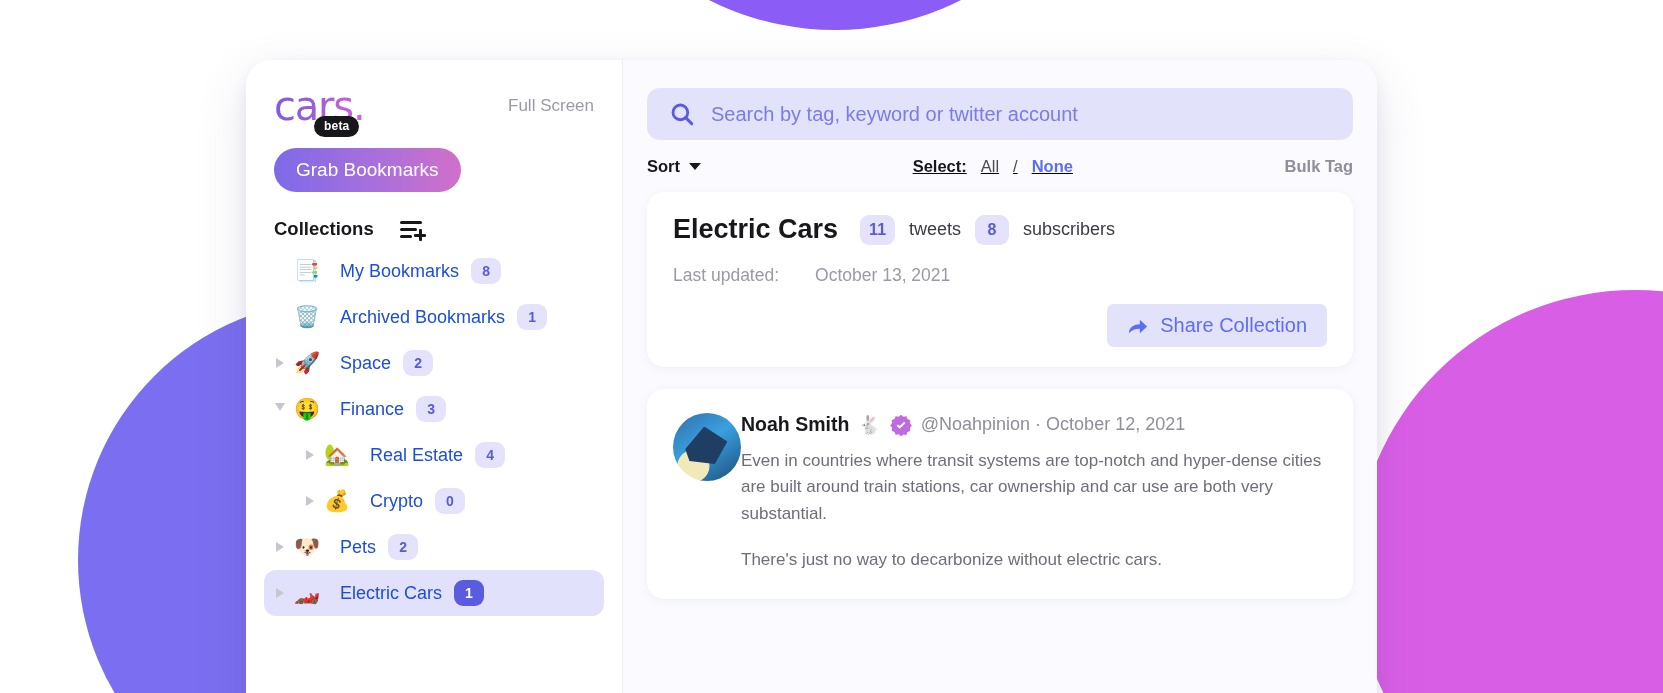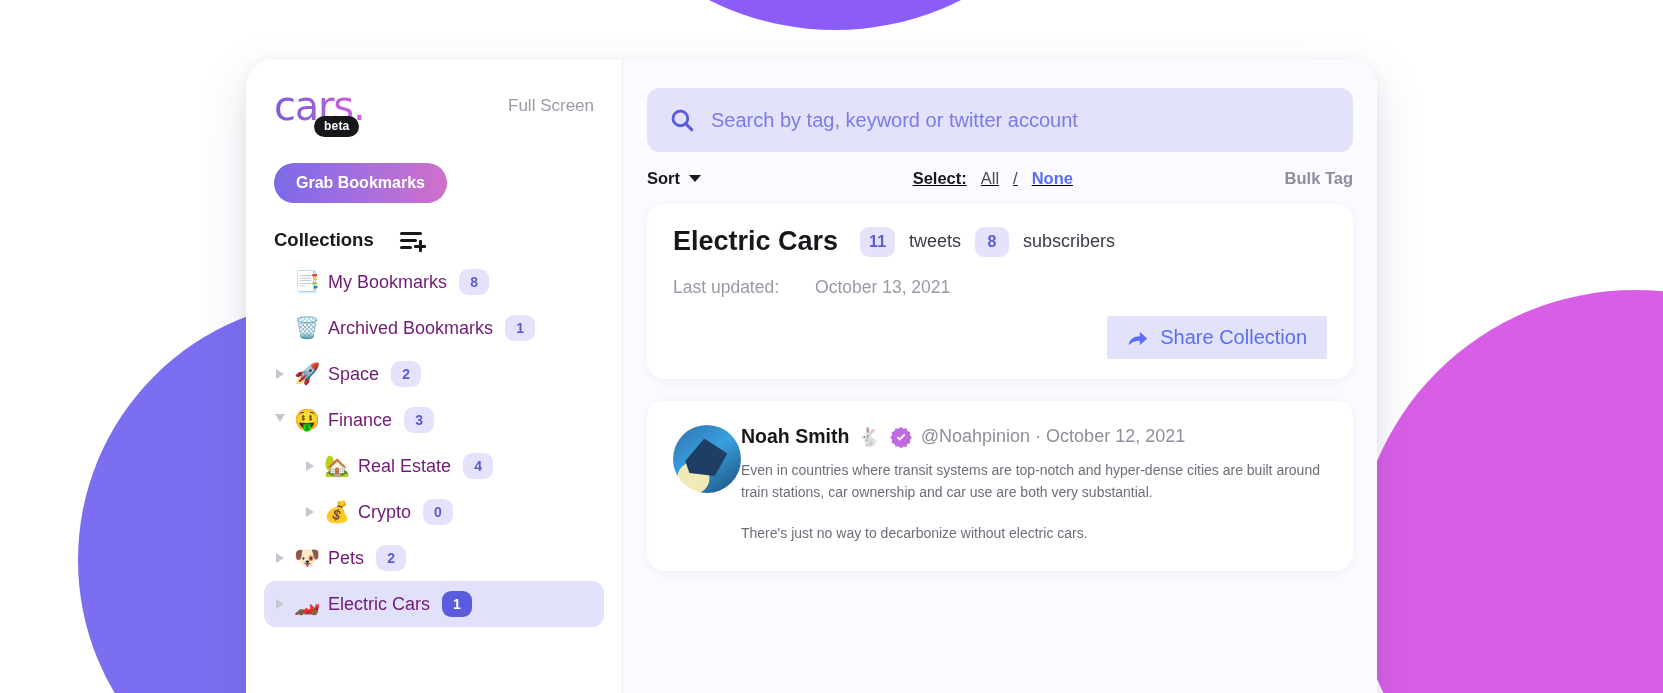--- a/index.html
+++ b/index.html
@@ -100,28 +100,28 @@
 
   .full-screen-link {
     font-size: 17px;
     color: #9a9aa6;
     margin-top: 10px;
     cursor: pointer;
   }
 
   .grab-btn {
     display: block;
-    margin: 37px 0 0 28px;
+    margin: 22px 0 0 28px;
     padding: 11px 22px;
     border: none;
     border-radius: 22px;
     background: linear-gradient(90deg, #7d6ae8 0%, #a96fdc 55%, #d070c9 100%);
     color: #ffffff;
-    font-size: 16px;
-    font-weight: bold;
+    font-size: 19px;
+    font-weight: normal;
     font-family: "Liberation Sans", sans-serif;
     cursor: pointer;
   }
 
   .collections-row {
     display: flex;
     align-items: center;
     gap: 26px;
     margin: 26px 0 8px 28px;
   }
@@ -180,22 +180,22 @@
 
   .coll-emoji {
     font-size: 21px;
     width: 30px;
     text-align: center;
     flex-shrink: 0;
     font-family: "DejaVu Sans", sans-serif;
   }
   .coll-label {
     font-size: 18px;
-    color: #701a75;
-    margin-left: 6px;
+    color: #1d4ed8;
+    margin-left: 18px;
     white-space: nowrap;
   }
   .count-badge {
     margin-left: 12px;
     min-width: 30px;
     height: 26px;
     padding: 0 9px;
     border-radius: 9px;
     background: #e4e3fb;
     color: #5b5bd6;
@@ -216,21 +216,21 @@
     padding: 28px 24px 0 24px;
     min-width: 0;
   }
 
   .search-bar {
     display: flex;
     align-items: center;
     gap: 16px;
     background: #e3e2fb;
     border-radius: 13px;
-    height: 64px;
+    height: 52px;
     padding: 0 22px;
   }
   .search-input {
     flex: 1;
     border: none;
     background: transparent;
     outline: none;
     font-size: 20px;
     color: #6c6ce8;
     font-family: "Liberation Sans", sans-serif;
@@ -304,21 +304,21 @@
     margin-top: 20px;
     font-size: 17.5px;
     color: #9a9aa6;
   }
 
   .share-row { display: flex; justify-content: flex-end; margin-top: 18px; }
   .share-btn {
     display: flex; align-items: center; gap: 11px;
     background: #e3e2fb;
     border: none;
-    border-radius: 2px;
+    border-radius: 7px;
     padding: 10px 20px;
     color: #5b6ef5;
     font-size: 20px;
     font-family: "Liberation Sans", sans-serif;
     cursor: pointer;
   }
 
   
   #tweet-card { margin-top: 22px; padding: 24px 26px 26px 26px; display: flex; }
 
@@ -348,21 +348,21 @@
   }
   .author-name { font-size: 19.5px; font-weight: bold; color: #17171c; }
   .author-emoji { font-size: 18px; font-family: "DejaVu Sans", sans-serif; }
   .verified {
     width: 22px; height: 22px;
     flex-shrink: 0;
   }
   .handle-date { font-size: 18px; color: #8e8e9c; }
 
   .tweet-text {
-    font-size: 14px;
+    font-size: 17px;
     line-height: 1.55;
     color: #6e6e7a;
     margin-bottom: 20px;
   }
   .tweet-text:last-child { margin-bottom: 0; }
 </style>
 </head>
 <body>
 
 <div id="stage">

